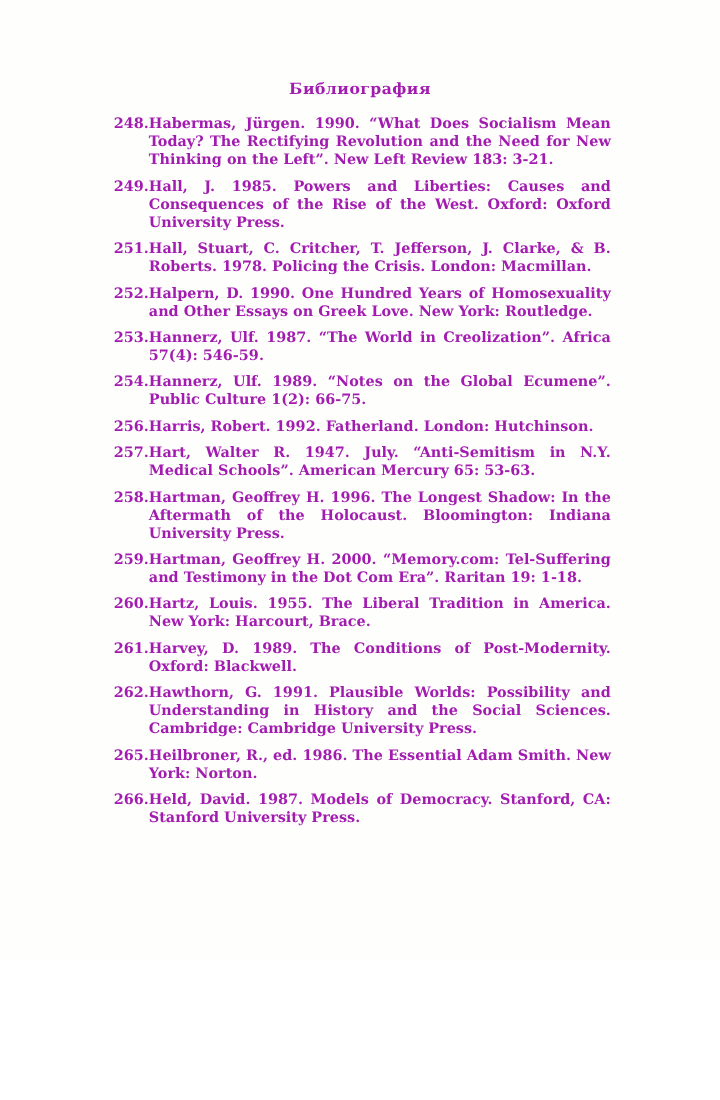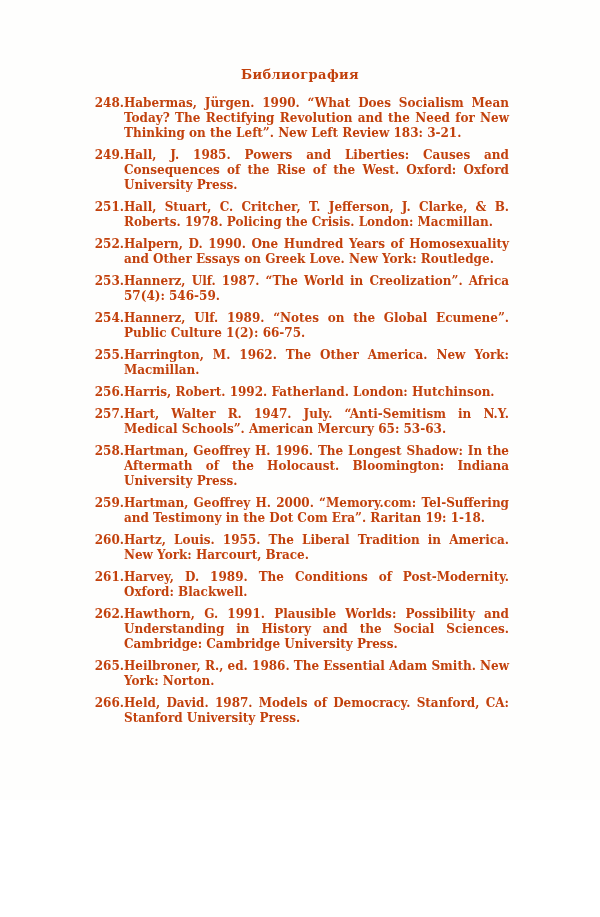--- a/index.html
+++ b/index.html
@@ -5,21 +5,21 @@
   html, body {
     margin: 0;
     padding: 0;
     background: #ffffff;
   }
   .page {
     position: relative;
     width: 600px;
     height: 800px;
     background: #fefefd;
-    color: #c2410c;
+    color: #a21caf;
     font-family: "DejaVu Serif", serif;
     overflow: hidden;
   }
   .title {
     position: absolute;
     top: 67px;
     left: 0;
     width: 100%;
     text-align: center;
     font-weight: 700;
@@ -91,24 +91,20 @@
   <div class="entry">
     <span class="num">253.</span>
     <span class="txt">Hannerz, Ulf. 1987. “The World in Creolization”. Africa 57(4): 546-59.</span>
   </div>
 
   <div class="entry">
     <span class="num">254.</span>
     <span class="txt">Hannerz, Ulf. 1989. “Notes on the Global Ecumene”. Public Culture 1(2): 66-75.</span>
   </div>
 
-  <div class="entry">
-    <span class="num">255.</span>
-    <span class="txt">Harrington, M. 1962. The Other America. New York: Macmillan.</span>
-  </div>
 
   <div class="entry">
     <span class="num">256.</span>
     <span class="txt">Harris, Robert. 1992. Fatherland. London: Hutchinson.</span>
   </div>
 
   <div class="entry">
     <span class="num">257.</span>
     <span class="txt">Hart, Walter R. 1947. July. “Anti-Semitism in N.Y. Medical Schools”. American Mercury 65: 53-63.</span>
   </div>

